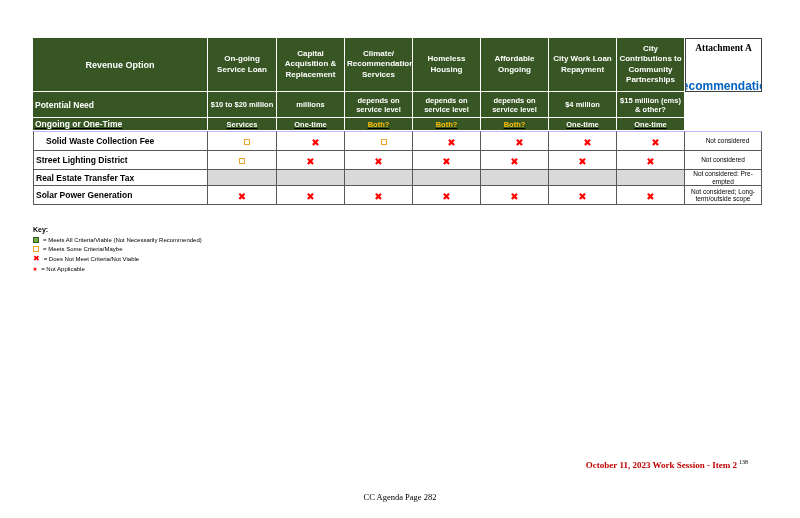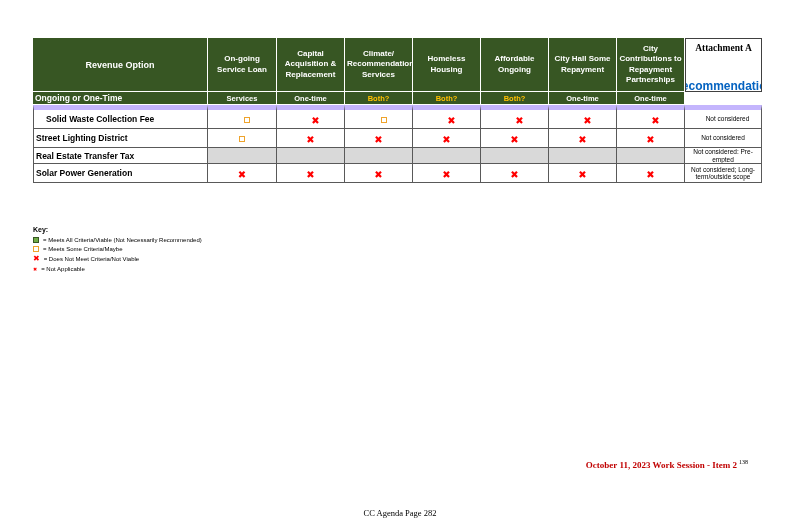--- a/index.html
+++ b/index.html
@@ -28,28 +28,28 @@
   .colhead { font-size: 8px; font-weight: bold; text-align: center; vertical-align: middle; line-height: 1.3; }
 
   .attachment { background: #fff; border: 1px solid #404040; vertical-align: top; text-align: center; padding: 0; }
   .attachment-inner { height: 52px; display: flex; flex-direction: column; align-items: center; padding: 4px 2px 6px; text-align: center; }
   .attachment-title { font-size: 9.5px; font-weight: bold; font-family: "Liberation Serif", serif; color: #000; }
   .attachment-link { font-size: 12px; font-weight: bold; color: var(--link-blue); text-decoration: underline; cursor: pointer; margin-top: 26px; }
 
   .potential-row { height: 26px; }
   .rowlabel { font-size: 8.5px; font-weight: bold; text-align: left; vertical-align: middle; padding-left: 5px; }
   .val { font-size: 7.5px; font-weight: bold; text-align: center; vertical-align: middle; line-height: 1.2; }
-  .timing-row { height: 13px; }
+  .timing-row { height: 13px; text-decoration: underline; }
   .val.both { color: var(--both-orange); }
   .att-blank { background: #fff; }
 
   .data-row { height: 16px; }
   .data-row td { border-right: 1px solid #595959; border-bottom: 1px solid #595959; }
   .data-row td:first-child { border-left: 1px solid #595959; }
-  .data-row.first td { border-top: 5px solid #c4b5fd; padding-left: 12px; }
+  .data-row.first td { border-top: 1px solid #c4b5fd; padding-left: 12px; }
   .rowname { font-size: 8.5px; font-weight: bold; text-align: left; padding-left: 3px; vertical-align: middle; color: #000; background: #fff; }
   td.sym { text-align: center; vertical-align: middle; background: #fff; }
   td.sym.shaded { background: var(--gray-cell); }
   td.note { font-size: 6.5px; text-align: center; vertical-align: middle; line-height: 1.15; background: #fff; color: #000; padding: 0 3px; }
 
   .sym-square { display: inline-block; width: 6px; height: 6px; vertical-align: middle; }
   .sym-square.some { border: 1.5px solid var(--square-orange); background: #fff; }
   .sym-square.all { background: var(--key-green-fill); border: 1px solid var(--key-green-border); }
   .sym-x { color: var(--x-red); font-weight: bold; font-size: 10px; line-height: 1; font-family: "DejaVu Sans", sans-serif; }
   .sym-na { color: var(--x-red); font-weight: bold; font-size: 5px; line-height: 1; font-family: "DejaVu Sans", sans-serif; }
@@ -60,21 +60,21 @@
   .key-item .key-label { font-size: 6px; color: #000; }
   .key-item .sym-x.key-x { font-size: 8px; }
 
   .footer-session {
     position: absolute; top: 459px; right: 52px;
     color: var(--footer-red); font-weight: bold; font-size: 9px;
     font-family: "Liberation Serif", serif;
   }
   .footer-session sup { color: #000; font-weight: normal; font-size: 6px; margin-left: 2px; }
   .footer-agenda {
-    position: absolute; top: 508px; left: 0; width: 800px;
+    position: absolute; top: 492px; left: 0; width: 800px;
     text-align: center; color: #000; font-size: 8.5px;
     font-family: "Liberation Serif", serif;
   }
 </style>
 </head>
 <body>
 
 <div class="page">
 
   <table class="matrix">
@@ -90,28 +90,39 @@
         <col style="width: 77px;">
       </colgroup>
     <tbody id="matrix-body">
         <tr class="header-row">
           <th class="green corner">Revenue Option</th>
           <th class="green colhead">On-going Service Loan</th>
           <th class="green colhead">Capital Acquisition &amp; Replacement</th>
           <th class="green colhead">Climate/ Recommendation Services</th>
           <th class="green colhead">Homeless Housing</th>
           <th class="green colhead">Affordable Ongoing</th>
-          <th class="green colhead">City Hall Some Repayment</th>
-          <th class="green colhead">City Contributions to Repayment Partnerships</th>
+          <th class="green colhead">City Work Loan Repayment</th>
+          <th class="green colhead">City Contributions to Community Partnerships</th>
           <th class="attachment">
             <div class="attachment-inner">
               <div class="attachment-title">Attachment A</div>
               <div class="attachment-link">Recommendation</div>
             </div>
           </th>
+        </tr>
+        <tr class="potential-row">
+          <th class="green rowlabel">Potential Need</th>
+          <td class="green val">$10 to $20 million</td>
+          <td class="green val">millions</td>
+          <td class="green val">depends on service level</td>
+          <td class="green val">depends on service level</td>
+          <td class="green val">depends on service level</td>
+          <td class="green val">$4 million</td>
+          <td class="green val">$15 million (ems) &amp; other?</td>
+          <td class="att-blank"></td>
         </tr>
         <tr class="timing-row">
           <th class="green rowlabel">Ongoing or One-Time</th>
           <td class="green val">Services</td>
           <td class="green val">One-time</td>
           <td class="green val both">Both?</td>
           <td class="green val both">Both?</td>
           <td class="green val both">Both?</td>
           <td class="green val">One-time</td>
           <td class="green val">One-time</td>

